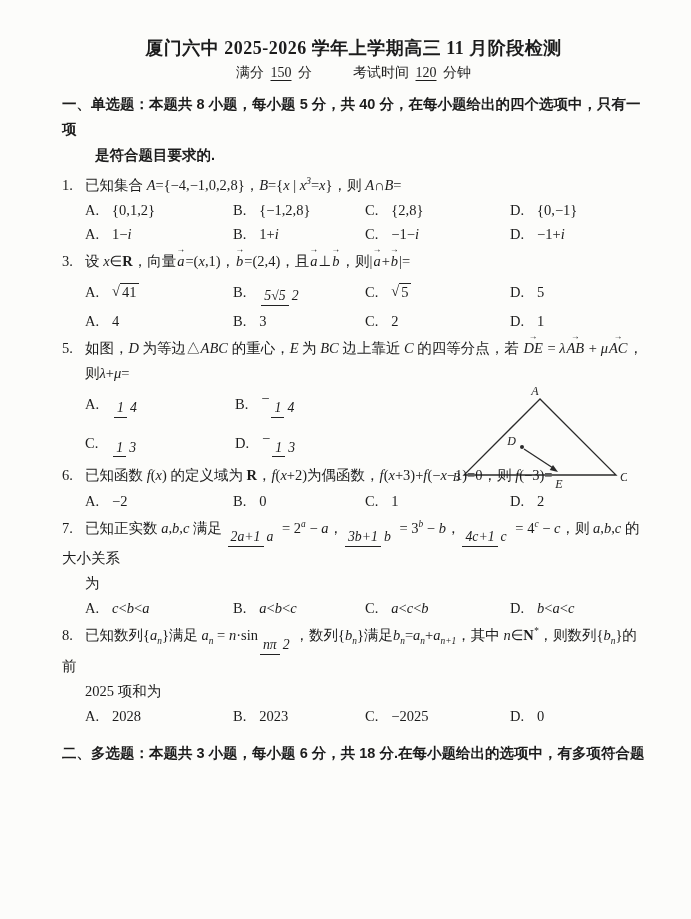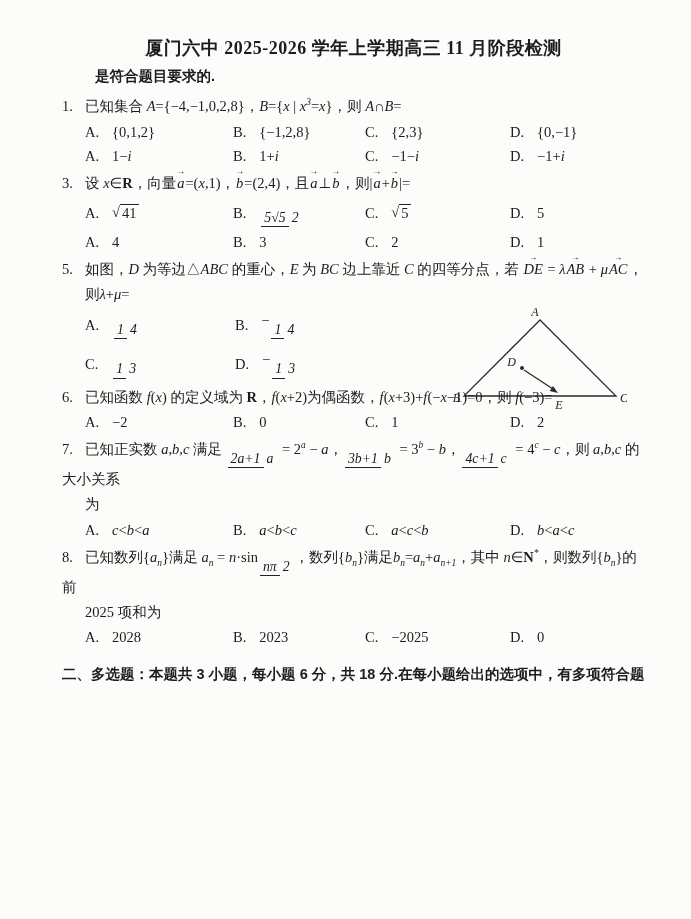--- a/index.html
+++ b/index.html
@@ -97,40 +97,50 @@
   .fig-label{
     font-family:"Liberation Serif",serif;
     font-style:italic;font-size:12px;fill:#1c1c1c;
   }
 </style>
 </head>
 <body>
 
 <div class="page">
   <div class="title">厦门六中 2025-2026 学年上学期高三 11 月阶段检测</div>
+  <div class="meta">
+    <span>满分</span>
+    <span class="u">150</span>
+    <span>分</span>
+    <span class="meta-gap"></span>
+    <span>考试时间</span>
+    <span class="u">120</span>
+    <span>分钟</span>
+  </div>
 
   <div class="sec">
+    <div>一、单选题：本题共 8 小题，每小题 5 分，共 40 分，在每小题给出的四个选项中，只有一项</div>
     <div class="sec-l2">是符合题目要求的.</div>
   </div>
 
   <div id="questions">
       <div class="question">
         <div class="q-line"><span class="q-num">1.</span><span class="q-body">已知集合 <span class="mi">A</span>={−4,−1,0,2,8}，<span class="mi">B</span>={<span class="mi">x</span> | <span class="mi">x</span><span class="msup">3</span>=<span class="mi">x</span>}，则 <span class="mi">A</span>∩<span class="mi">B</span>=</span></div>
         <div class="q-opts row">
           <span class="opt">
             <span class="opt-label">A.</span>
             <span class="opt-val">{0,1,2}</span>
           </span>
           <span class="opt">
             <span class="opt-label">B.</span>
             <span class="opt-val">{−1,2,8}</span>
           </span>
           <span class="opt">
             <span class="opt-label">C.</span>
-            <span class="opt-val">{2,3}</span>
+            <span class="opt-val">{2,8}</span>
           </span>
           <span class="opt">
             <span class="opt-label">D.</span>
             <span class="opt-val">{0,−1}</span>
           </span>
         </div>
       </div>
       <div class="question">
         <div class="q-opts row">
           <span class="opt">

